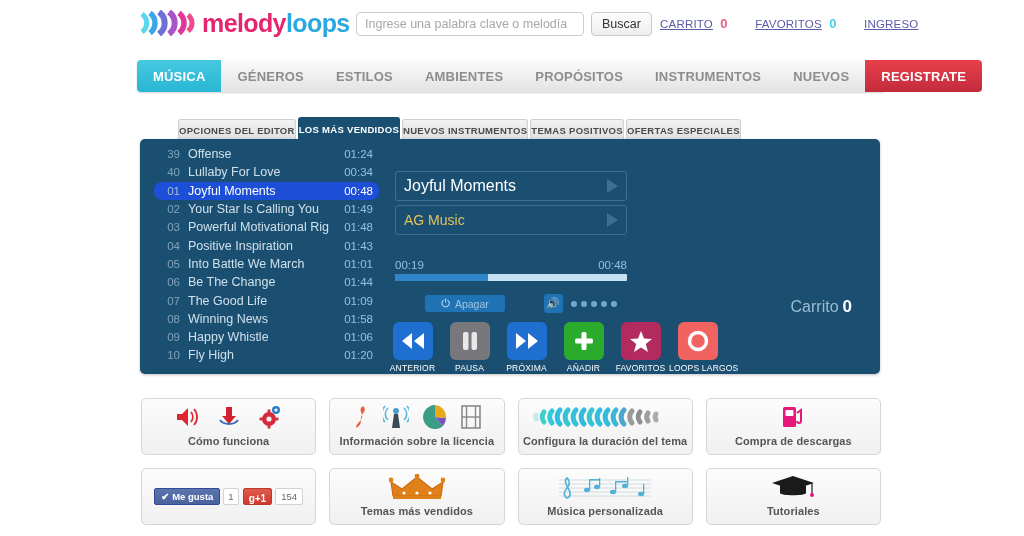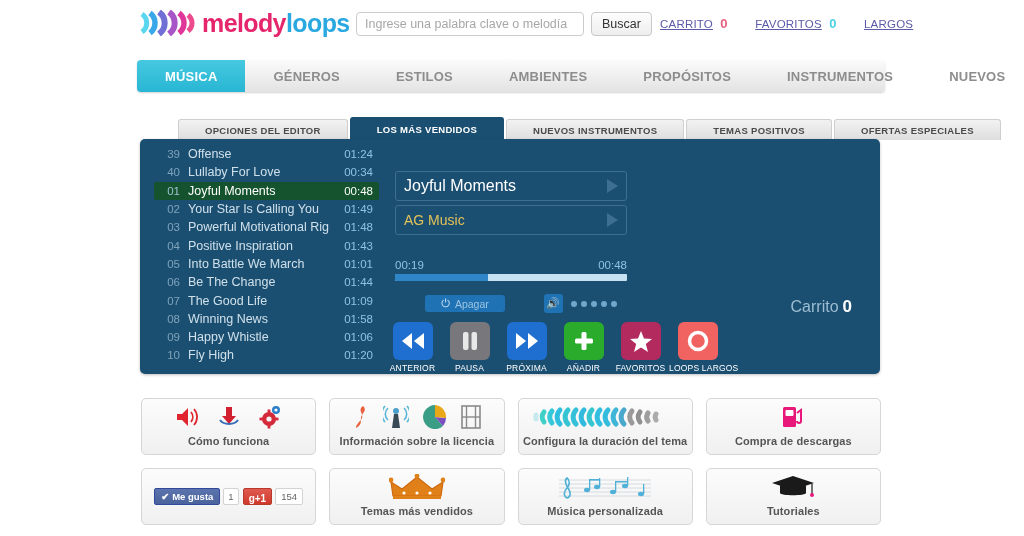--- a/index.html
+++ b/index.html
@@ -52,42 +52,42 @@
   
   .nav {
     position: absolute; left: 137px; top: 60px;
     width: 748px; height: 32px;
     background: linear-gradient(#fbfbfb,#e3e3e3);
     border-radius: 4px;
     box-shadow: 0 1px 2px rgba(0,0,0,0.18);
     display: flex; align-items: stretch;
   }
   .nav-item {
-    display:flex; align-items:center; padding: 0 28px;
+    display:flex; align-items:center; padding: 0 16px;
     font-size: 13px; font-weight: bold; color:#8d8d8d;
     letter-spacing:0.2px; cursor:pointer; white-space:nowrap;
   }
   .nav-item.active {
     background: linear-gradient(#46c8e0,#28b6d4);
     color:#fff; border-radius:4px 0 0 4px;
   }
   .nav-item.signup {
     background: linear-gradient(#e8404a,#c22b3c);
     color:#fff; border-radius:0 4px 4px 0;
     margin-left:auto; padding: 0 16px;
   }
 
   
   .subtabs {
     position: absolute; left: 178px; top: 118px;
     display: flex; align-items: flex-end; height: 22px;
   }
   .subtab {
     height: 21px; line-height: 21px;
-    padding: 0 26px; margin-right: 2px;
+    padding: 0 0; margin-right: 2px;
     font-size: 9.5px; font-weight: bold; letter-spacing:0.3px;
     color:#4a4a4a;
     background: linear-gradient(#f2f2f2,#dedede);
     border: 1px solid #cfcfcf; border-bottom:none;
     border-radius: 3px 3px 0 0;
     cursor: pointer; white-space:nowrap;text-align:center;
   }
   .subtab.active {
     background: #1b4f72; color:#fff; border-color:#1b4f72;
     height: 23px; line-height:23px;
@@ -102,21 +102,21 @@
     box-shadow: 0 1px 3px rgba(0,0,0,0.25);
   }
   .tracklist {
     position:absolute; left:14px; top:6px; width:225px;
   }
   .track {
     display:flex; align-items:center; height:18.3px;
     padding: 0 6px 0 6px;
     font-size:12.5px; color:#cfe0ea; cursor:pointer;
   }
-  .track.current { background:#14532d; border-radius:2px; color:#ffffff; }
+  .track.current { background:#1d4ed8; border-radius:8px; color:#ffffff; }
   .track-num { width:20px; color:#7fa3ba; font-size:11.5px; text-align:right; margin-right:8px; }
   .track.current .track-num { color:#9fc0d4; }
   .track-name { flex:1; white-space:nowrap; overflow:hidden; }
   .track-dur { color:#8fc3e2; font-size:11.5px; }
   .track.current .track-dur { color:#ffffff; }
 
   .np-box {
     position:absolute; left:255px; width:232px;
     height:30px; border:1px solid #3d6f92; border-radius:3px;
     display:flex; align-items:center; padding:0 8px;
@@ -235,21 +235,21 @@
     <div class="hlinks">
       <span class="hgroup">
         <span class="hlink">CARRITO</span>
         <span class="hcount" style="color:#e8607f">0</span>
       </span>
       <span class="hgroup">
         <span class="hlink">FAVORITOS</span>
         <span class="hcount" style="color:#4ad0e8">0</span>
       </span>
       <span class="hgroup">
-        <span class="hlink">LARGOS</span>
+        <span class="hlink">INGRESO</span>
       </span>
     </div>
   </div>
 
   <div class="nav">
     <div class="nav-item active">MÚSICA</div>
     <div class="nav-item">GÉNEROS</div>
     <div class="nav-item">ESTILOS</div>
     <div class="nav-item">AMBIENTES</div>
     <div class="nav-item">PROPÓSITOS</div>

